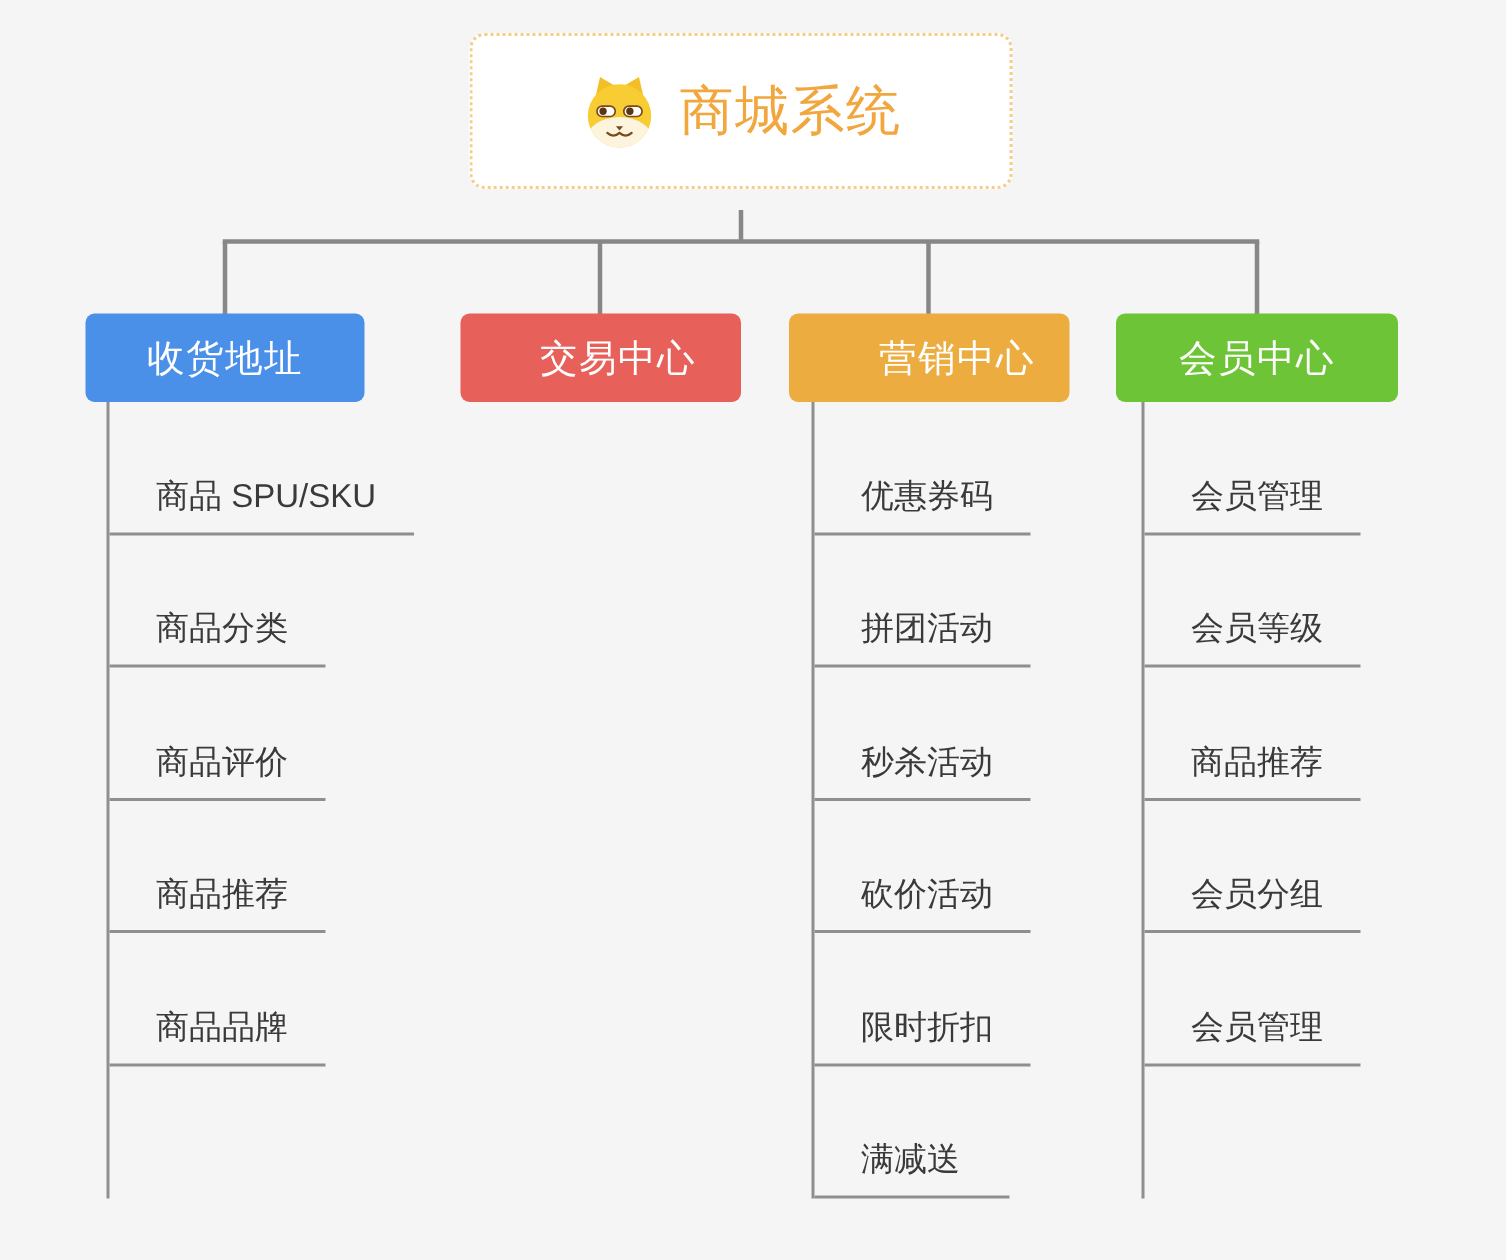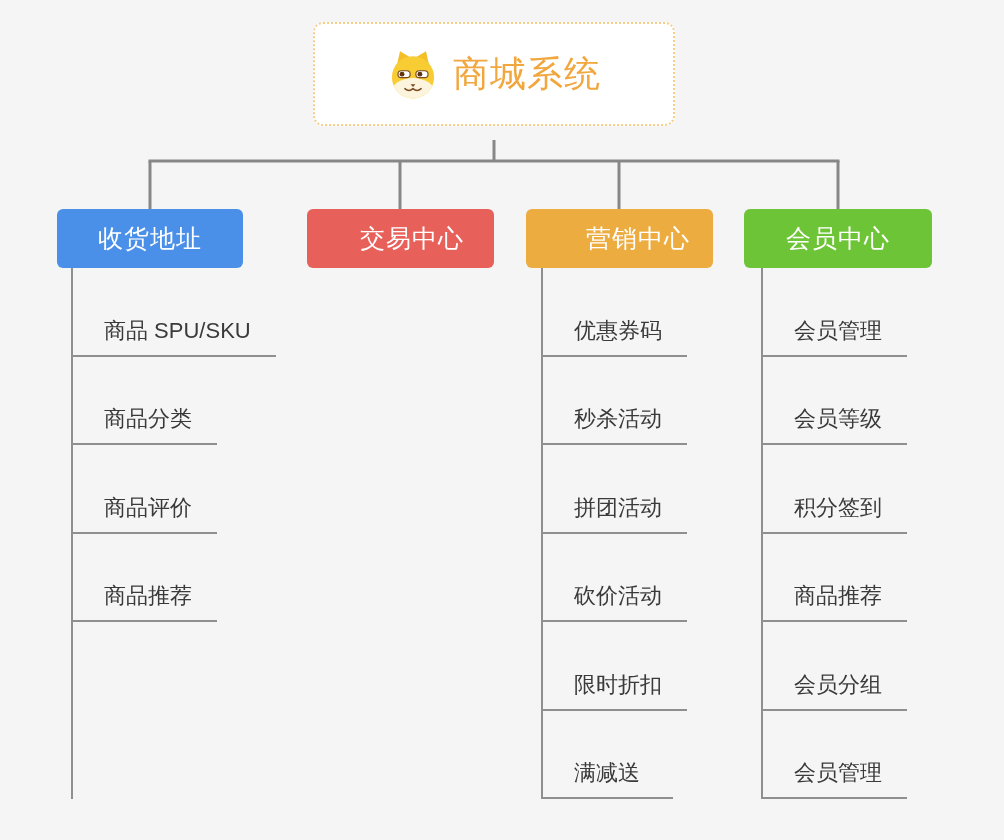--- a/index.html
+++ b/index.html
@@ -136,34 +136,34 @@
   </div>
   <div class="branch-box b3" style="background-color: rgb(110, 196, 55);">
     <span>会员中心</span>
   </div>
 
   <div class="column c0">
     <div class="leaf">商品 SPU/SKU</div>
     <div class="leaf">商品分类</div>
     <div class="leaf">商品评价</div>
     <div class="leaf">商品推荐</div>
+    <div class="leaf">商品品牌</div>
   </div>
 
 
   <div class="column c2">
     <div class="leaf">优惠券码</div>
+    <div class="leaf">拼团活动</div>
     <div class="leaf">秒杀活动</div>
-    <div class="leaf">拼团活动</div>
     <div class="leaf">砍价活动</div>
     <div class="leaf">限时折扣</div>
     <div class="leaf">满减送</div>
   </div>
 
   <div class="column c3">
     <div class="leaf">会员管理</div>
     <div class="leaf">会员等级</div>
-    <div class="leaf">积分签到</div>
     <div class="leaf">商品推荐</div>
     <div class="leaf">会员分组</div>
     <div class="leaf">会员管理</div>
   </div>
 
 </div>
 
 </body></html>

